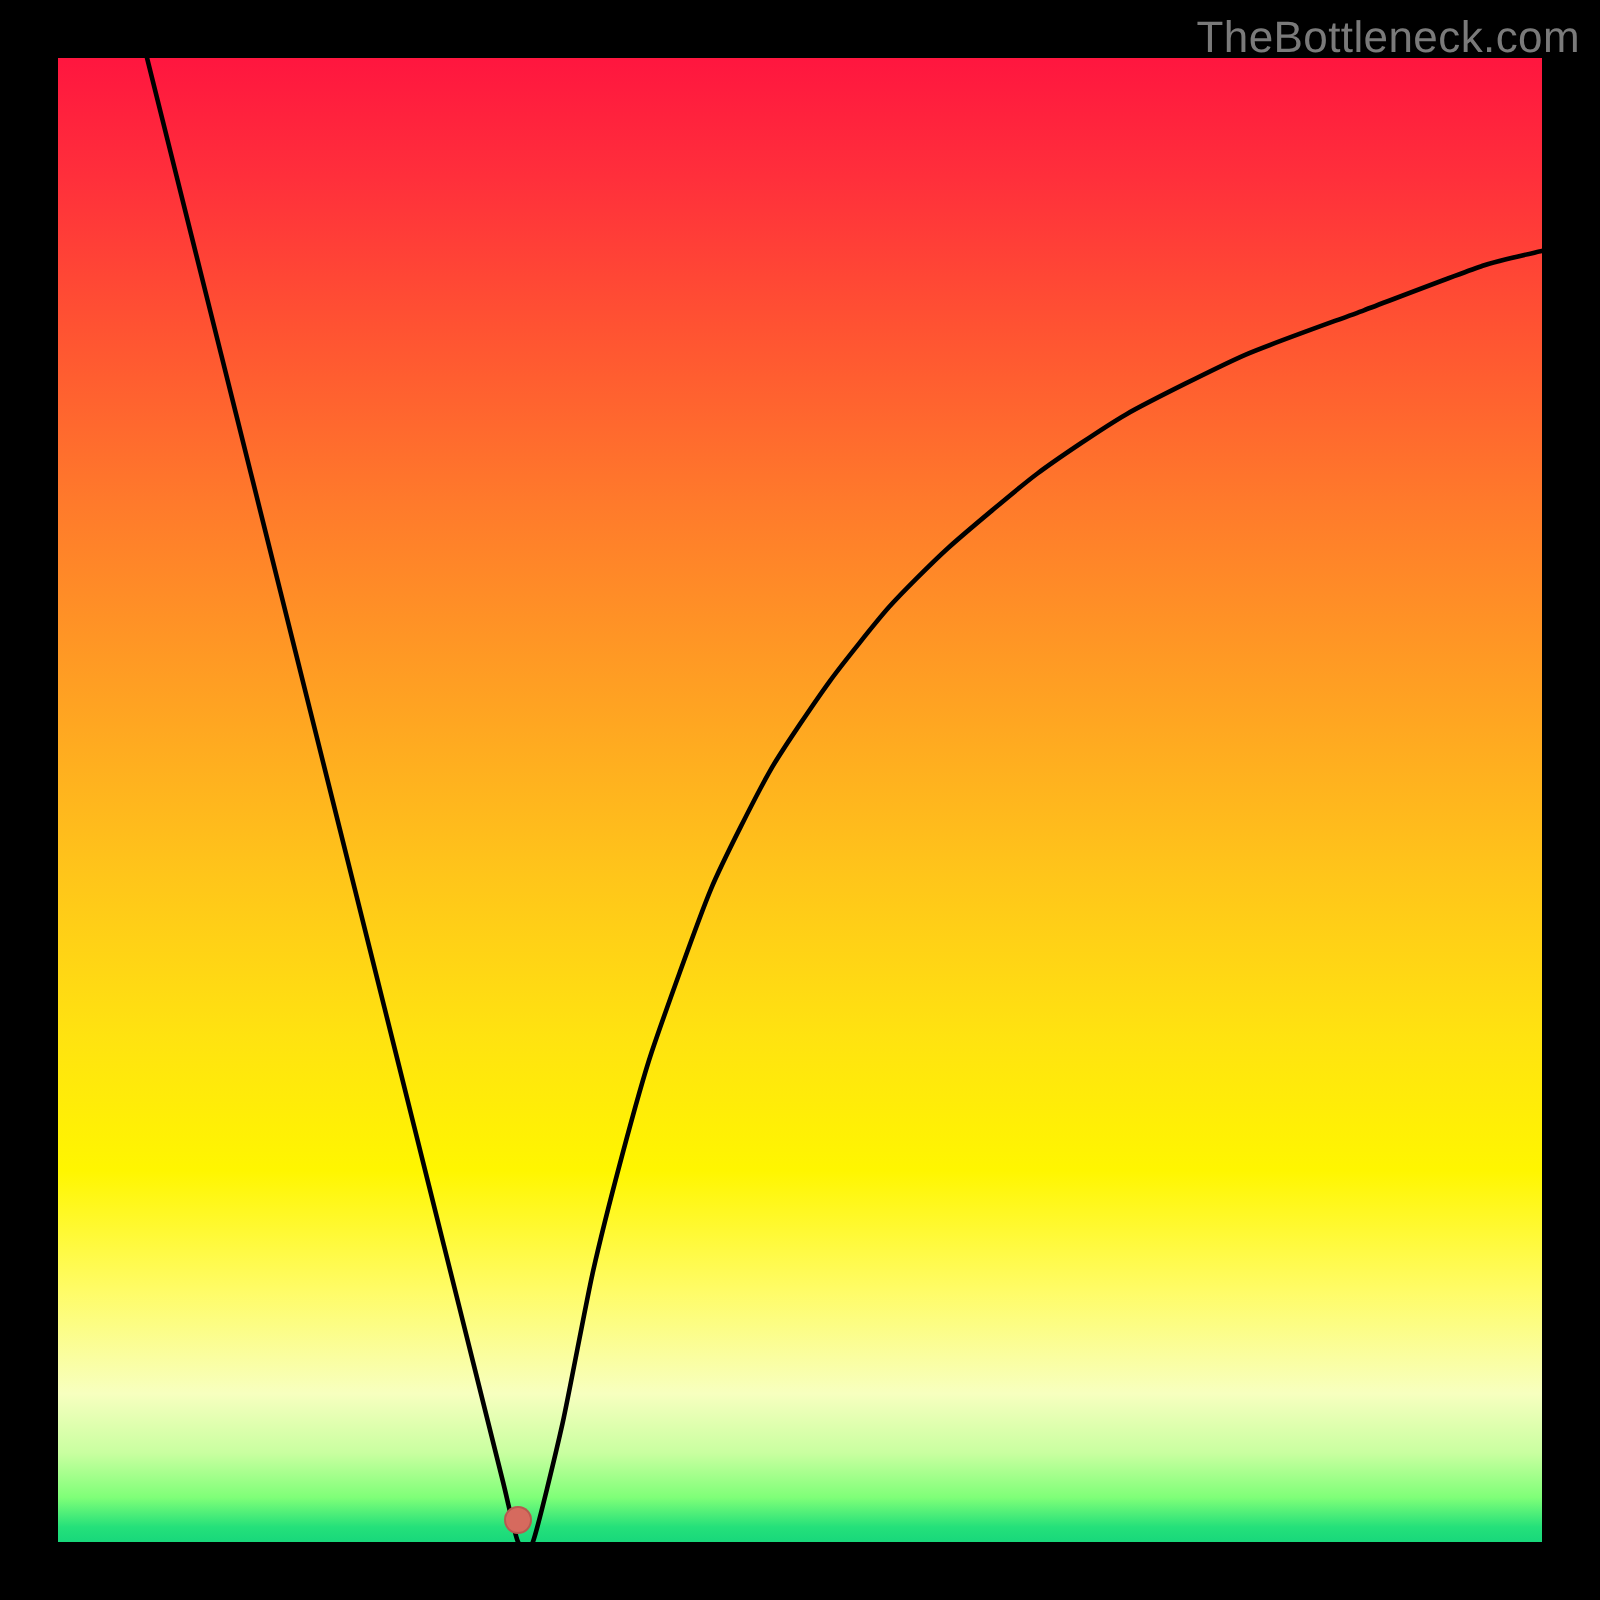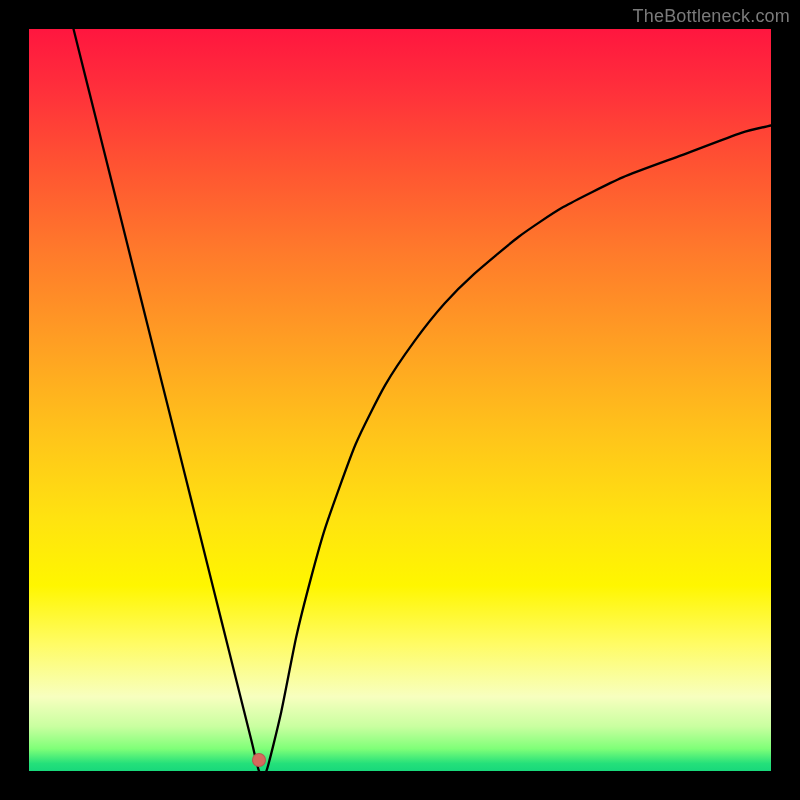--- a/index.html
+++ b/index.html
@@ -40,21 +40,21 @@
       #7fff78 97%,
       #24e07a 99%,
       #18d87b 100%
     );
   }
   .watermark {
     position: absolute;
     top: 6px;
     right: 10px;
     color: #7a7a7a;
-    font-size: 18px;
+    font-size: 22px;
     font-weight: 500;
     letter-spacing: 0.2px;
     user-select: none;
   }
   svg.curve {
     position: absolute;
     left: 0;
     top: 0;
     width: 742px;
     height: 742px;

